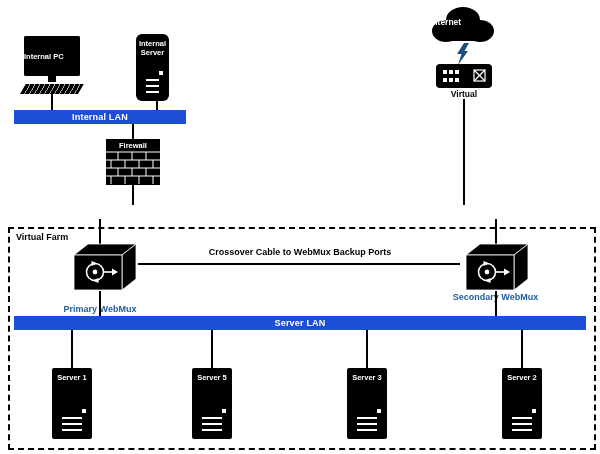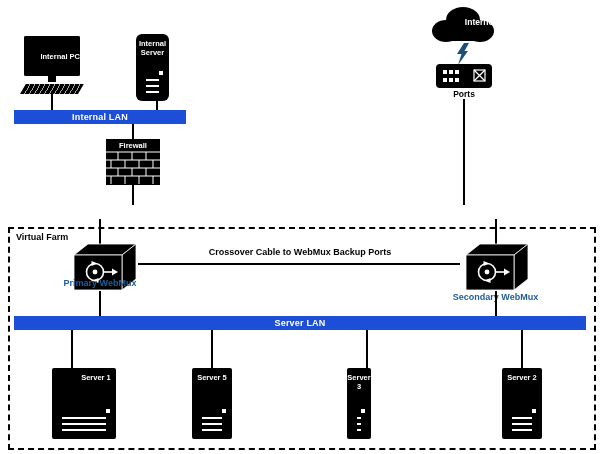--- a/index.html
+++ b/index.html
@@ -54,21 +54,21 @@
     width: 4px; height: 4px;
     background: #fff;
     right: 6px; bottom: 26px;
   }
 
   
   .pc-monitor {
     position: absolute;
     left: 4px; top: 0; width: 56px; height: 40px;
     background: #000; border-radius: 2px;
-    display: flex; align-items: center; justify-content: flex-end;
+    display: flex; align-items: center; justify-content: flex-start;
     color: #fff; font-weight: bold; font-size: 7.5px;
     text-align: center; line-height: 1.2;
     box-shadow: inset 0 0 0 1px #000;
   }
   .pc-stand { position: absolute; left: 28px; top: 40px; width: 8px; height: 6px; background: #000; }
   .pc-keyboard {
     position: absolute;
     left: 0; top: 48px; width: 58px; height: 10px;
     background-color: #000;
     background-image: repeating-linear-gradient(to right, transparent 0 4px, rgba(255,255,255,.65) 4px 5px);
@@ -81,21 +81,21 @@
     position: absolute;
     top: 2px; left: 0; width: 100%;
     text-align: center;
     color: #fff; font-weight: bold; font-size: 7.5px;
   }
 
   
   .cloud-label {
     position: absolute;
     top: 13px; left: 0; width: 100%;
-    text-align: right;
+    text-align: left;
     color: #fff; font-weight: bold; font-size: 8.5px;
   }
   .router-label {
     text-align: center;
     font-weight: bold;
     font-size: 8.5px;
     color: #000;
   }
 
   
@@ -209,21 +209,21 @@
           <rect x="19" y="6" width="4" height="4"></rect>
         <rect x="7" y="14" width="4" height="4"></rect>
           <rect x="13" y="14" width="4" height="4"></rect>
           <rect x="19" y="14" width="4" height="4"></rect>
       </g>
       <rect x="38" y="6" width="11" height="11" fill="none" stroke="#fff" stroke-width="1.2"></rect>
       <line x1="38" y1="6" x2="49" y2="17" stroke="#fff" stroke-width="1.2"></line>
       <line x1="49" y1="6" x2="38" y2="17" stroke="#fff" stroke-width="1.2"></line>
     </svg>
   </div>
-  <div class="abs router-label" style="left:436px; top:89px; width:56px;">Ports</div>
+  <div class="abs router-label" style="left:436px; top:89px; width:56px;">Virtual</div>
 
   <div class="vline" style="left:463px; top:99px; height:106px;"></div>
 
 
   <div class="farm-box"></div>
   <div class="farm-label">Virtual Farm</div>
 
   <div class="vline" style="left:99px; top:219px; height:25px;"></div>
   <div class="vline" style="left:495px; top:219px; height:25px;"></div>
 
@@ -236,21 +236,21 @@
       <polygon points="54,13 68,2 68,37 54,48" fill="#000" stroke="#fff" stroke-width="0.8"></polygon>
       <rect x="6" y="13" width="48" height="35" fill="#000" stroke="#fff" stroke-width="0.8"></rect>
       <circle cx="27" cy="30" r="8.5" fill="none" stroke="#fff" stroke-width="1.6"></circle>
       <circle cx="27" cy="30" r="2.4" fill="#fff"></circle>
       <polygon points="23.5,19 29.5,21.5 23.5,24" fill="#fff"></polygon>
       <polygon points="30.5,36 24.5,38.5 30.5,41" fill="#fff"></polygon>
       <line x1="36" y1="30" x2="45" y2="30" stroke="#fff" stroke-width="1.6"></line>
       <polygon points="44,26.5 50,30 44,33.5" fill="#fff"></polygon>
     </svg>
   </div>
-  <div class="webmux-label" style="left:50px; top:278px; width:100px;">Primary WebMux</div>
+  <div class="webmux-label" style="left:50px; top:304px; width:100px;">Primary WebMux</div>
 
   <div class="abs" style="left:460px; top:242px; width:70px; height:50px;">
     <svg width="70" height="50">
       <polygon points="6,13 20,2 68,2 54,13" fill="#000" stroke="#fff" stroke-width="0.8"></polygon>
       <polygon points="54,13 68,2 68,37 54,48" fill="#000" stroke="#fff" stroke-width="0.8"></polygon>
       <rect x="6" y="13" width="48" height="35" fill="#000" stroke="#fff" stroke-width="0.8"></rect>
       <circle cx="27" cy="30" r="8.5" fill="none" stroke="#fff" stroke-width="1.6"></circle>
       <circle cx="27" cy="30" r="2.4" fill="#fff"></circle>
       <polygon points="23.5,19 29.5,21.5 23.5,24" fill="#fff"></polygon>
       <polygon points="30.5,36 24.5,38.5 30.5,41" fill="#fff"></polygon>
@@ -265,31 +265,31 @@
 
   <div class="lan-bar" style="left:14px; top:316px; width:572px;">
     <span>Server LAN</span>
   </div>
 
   <div class="vline" style="left:71px; top:330px; height:38px;"></div>
   <div class="vline" style="left:211px; top:330px; height:38px;"></div>
   <div class="vline" style="left:366px; top:330px; height:38px;"></div>
   <div class="vline" style="left:521px; top:330px; height:38px;"></div>
 
-  <div class="tower" style="left:52px; top:368px; width:40px; height:66px;padding-left:24px;">
+  <div class="tower" style="left:52px; top:368px; width:40px; height:66px;">
     <span>Server 1</span>
     <div class="dot"></div>
     <div class="vents"></div>
   </div>
   <div class="tower" style="left:192px; top:368px; width:40px; height:66px;">
     <span>Server 5</span>
     <div class="dot"></div>
     <div class="vents"></div>
   </div>
-  <div class="tower" style="left:347px; top:368px; width:24px; height:66px;">
+  <div class="tower" style="left:347px; top:368px; width:40px; height:66px;">
     <span>Server 3</span>
     <div class="dot"></div>
     <div class="vents"></div>
   </div>
   <div class="tower" style="left:502px; top:368px; width:40px; height:66px;">
     <span>Server 2</span>
     <div class="dot"></div>
     <div class="vents"></div>
   </div>
 

